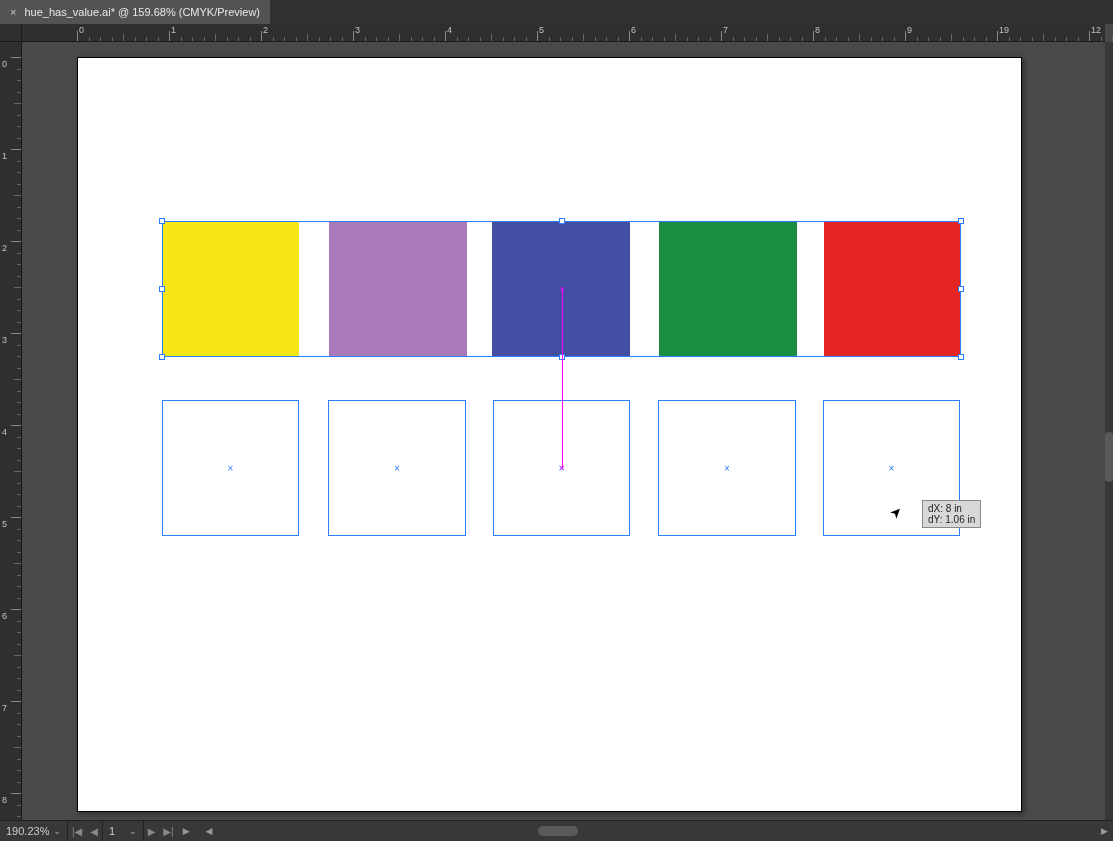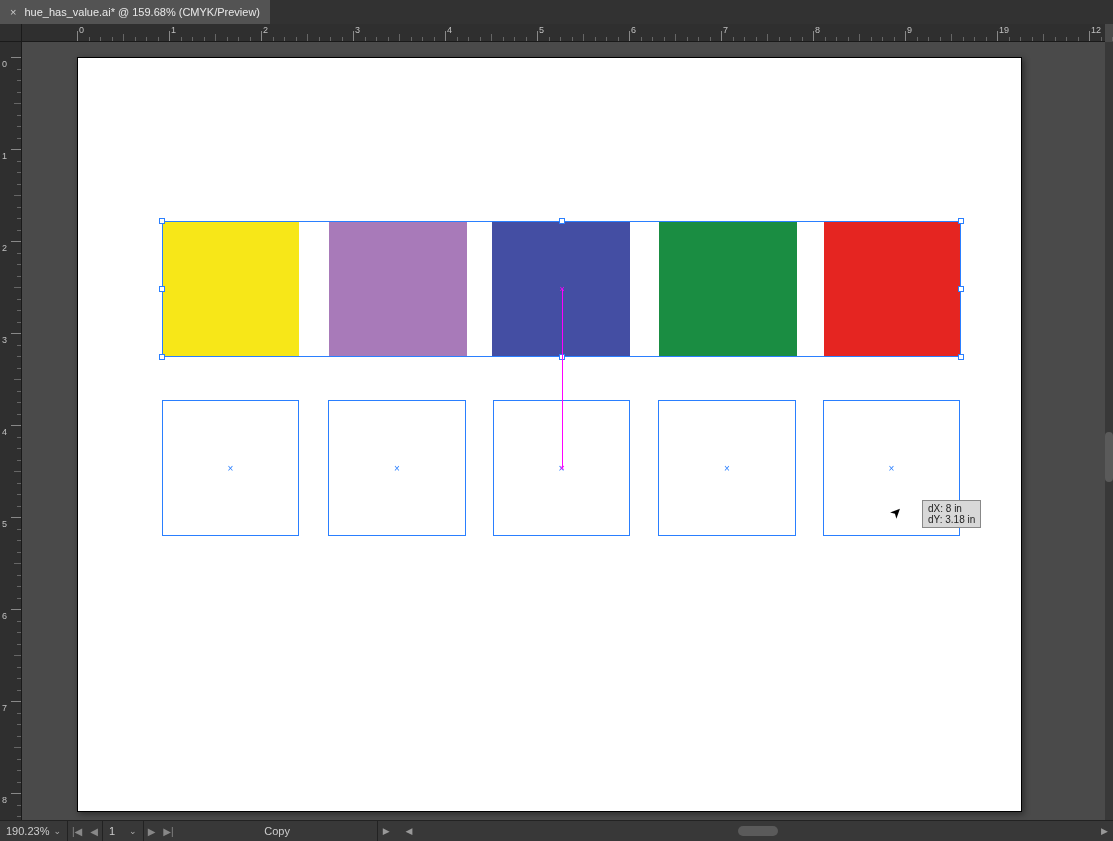--- a/index.html
+++ b/index.html
@@ -492,21 +492,21 @@
     <div class="outline-sq" style="left: 636px; top: 358px; width: 138px; height: 136px;"></div>
     <div class="center-x" style="left: 705px; top: 426px;">×</div>
     <div class="outline-sq" style="left: 801px; top: 358px; width: 137px; height: 136px;"></div>
     <div class="center-x" style="left: 869.5px; top: 426px;">×</div>
     <div class="drag-line" style="left: 540px; top: 247px; height: 179px;"></div>
     <div class="drag-endpoint" style="left: 540px; top: 247px;">×</div>
     <div class="drag-endpoint" style="left: 540px; top: 426px;">×</div>
     <div class="cursor" style="left: 868px; top: 462px; transform: rotate(-45deg);">➤</div>
     <div class="drag-tooltip" style="left: 900px; top: 458px;">
       <div>dX: 8 in</div>
-      <div>dY: 3.18 in</div>
+      <div>dY: 1.06 in</div>
     </div>
   </div>
 
 <div class="right-scroll">
   <div class="right-thumb"></div>
 </div>
 
 <div class="status-bar">
   <div class="zoom-box">
     <span>190.23%</span>
@@ -516,23 +516,20 @@
     <span class="nav-btn">|◀</span>
     <span class="nav-btn">◀</span>
   </div>
   <div class="page-box">
     <span>1</span>
     <span class="chevron" style="margin-left:14px">⌄</span>
   </div>
   <div class="nav-btns">
     <span class="nav-btn">▶</span>
     <span class="nav-btn">▶|</span>
-  </div>
-  <div class="status-text">
-    <span>Copy</span>
   </div>
   <div class="scroll-h">
     <span class="scroll-arrow">▶</span>
     <span class="scroll-arrow" style="margin-left:6px">◀</span>
     <div style="flex:1;position:relative;height:100%;">
       <div style="position:absolute;left:320px;width:40px;height:10px;top:5px;background:#5a5a5a;border-radius:5px"></div>
     </div>
     <span class="scroll-arrow">▶</span>
   </div>
 </div>

